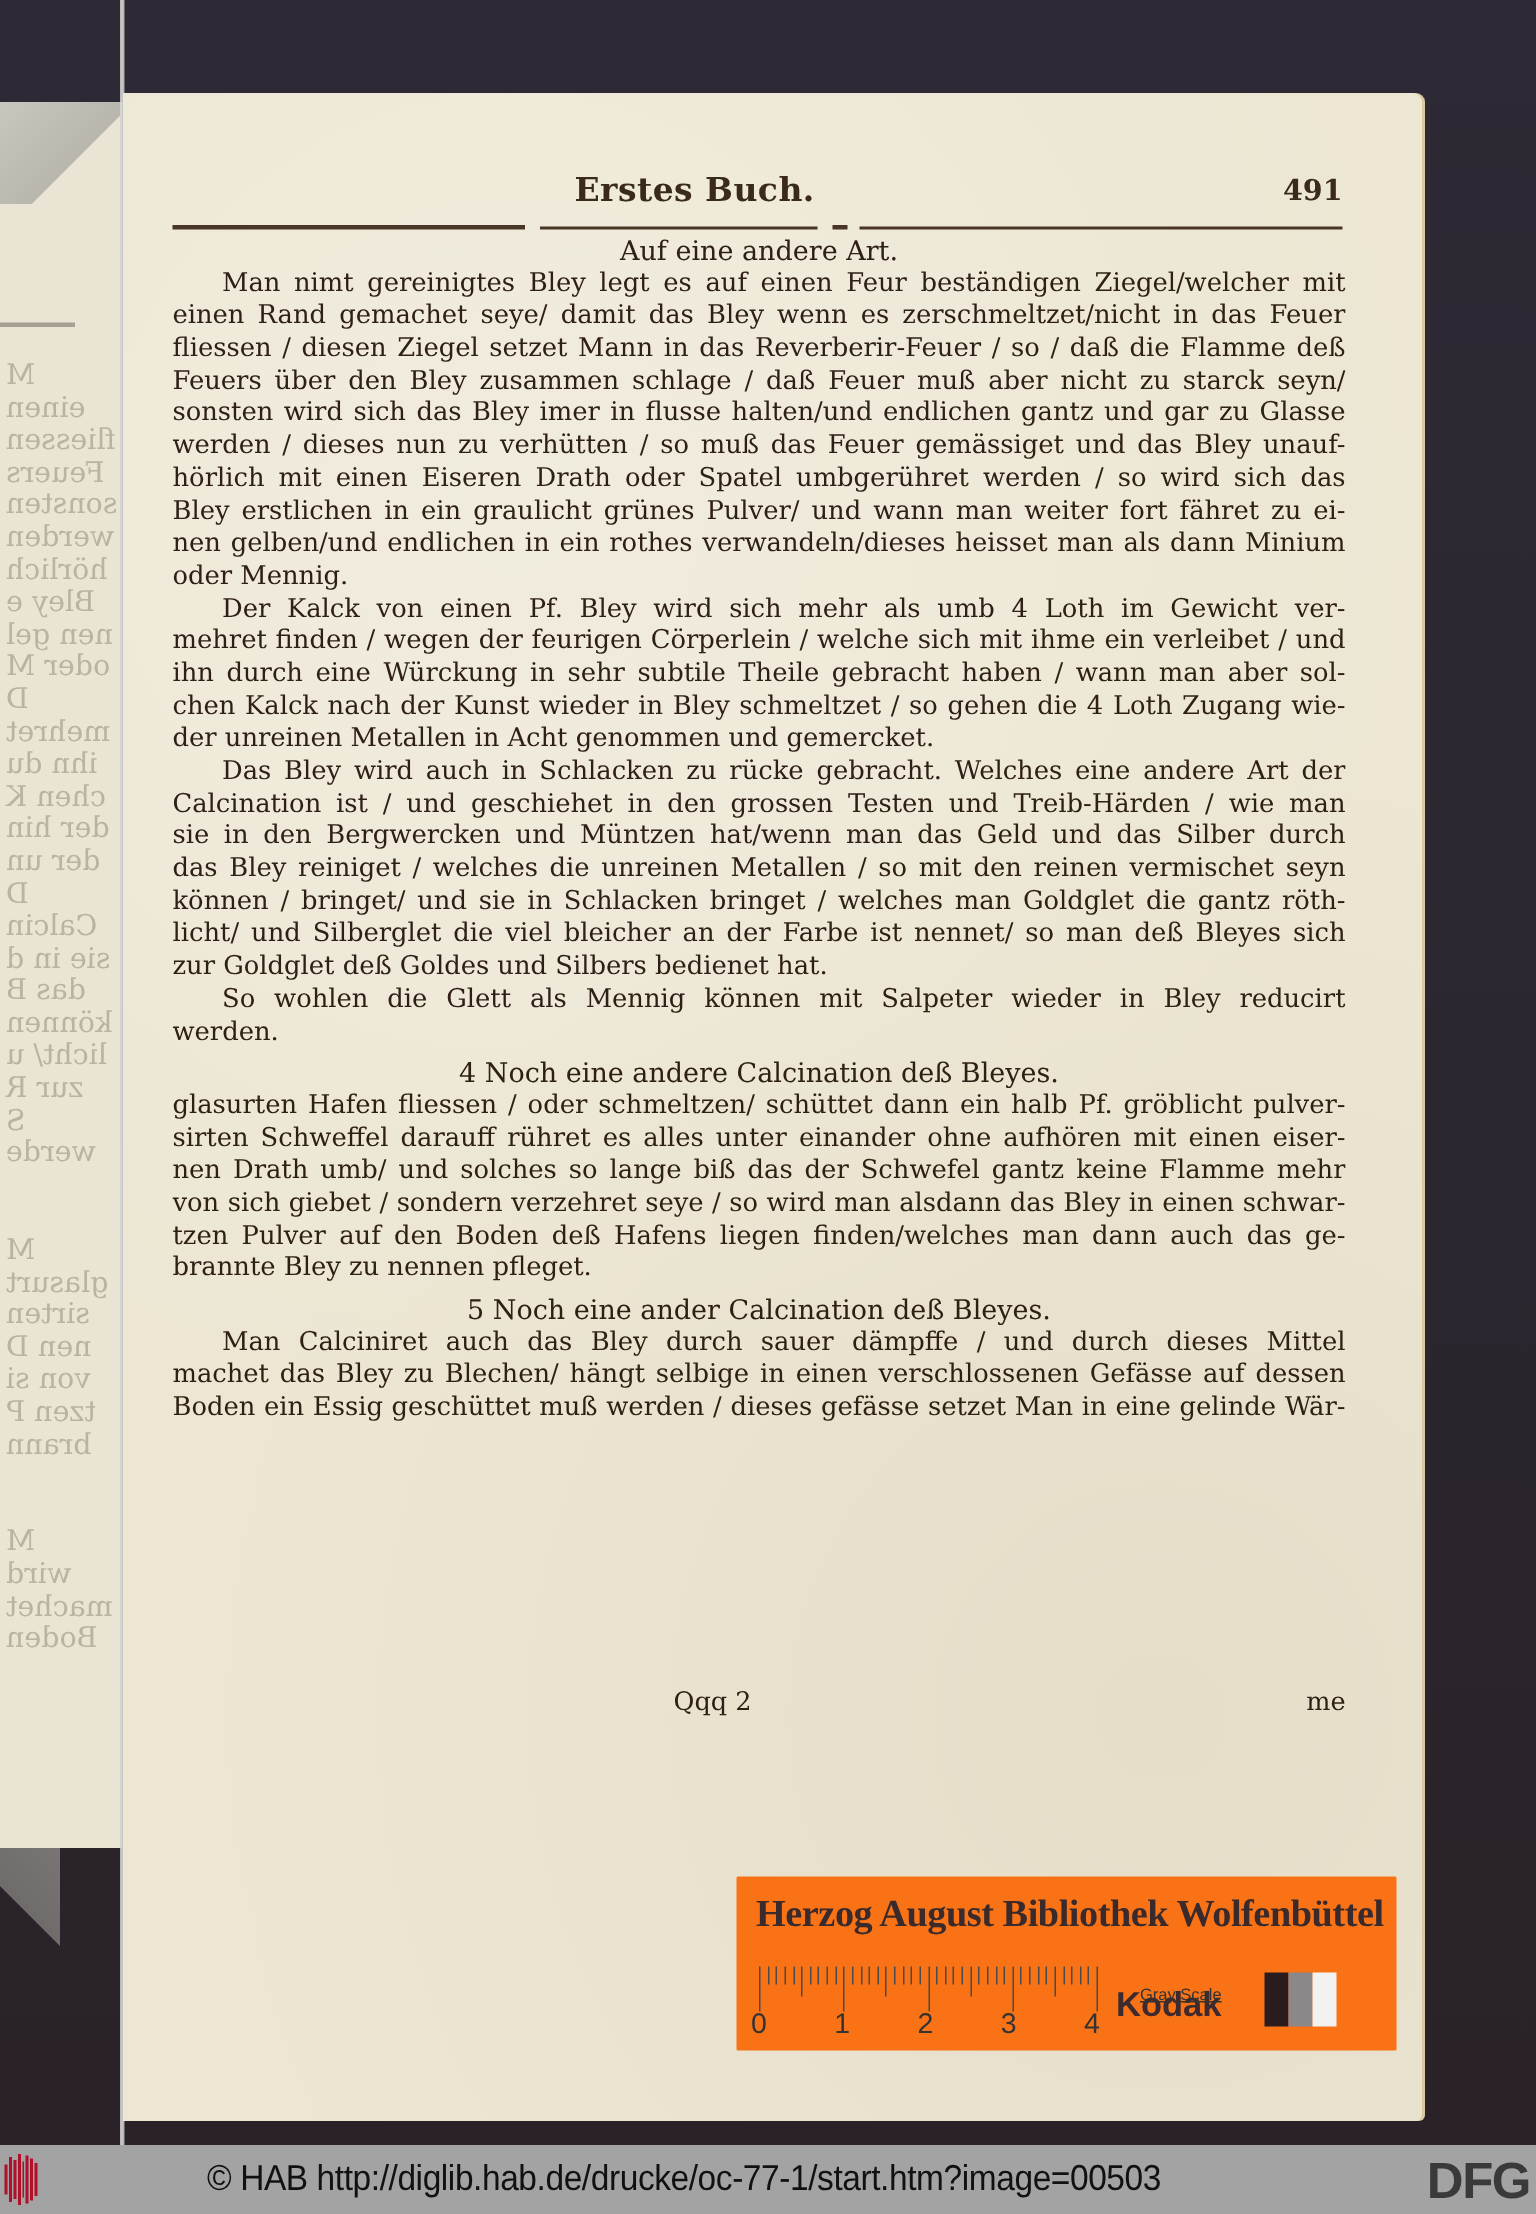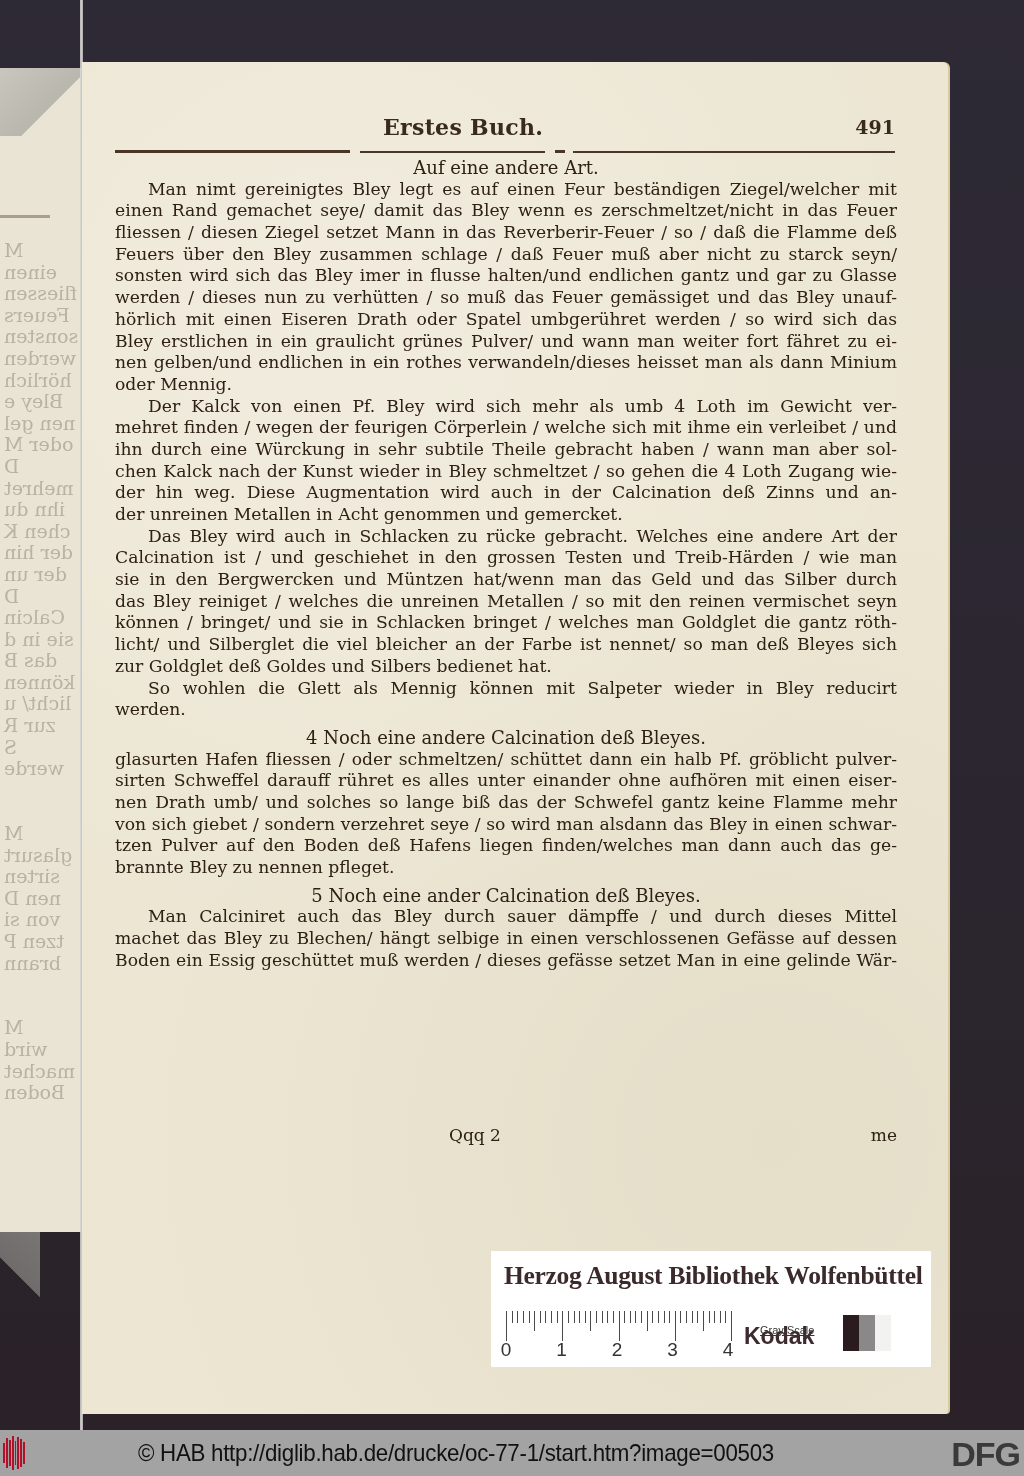--- a/index.html
+++ b/index.html
@@ -84,21 +84,21 @@
     .line.gap-before { margin-top: 6px; }
     .catchwords {
       position: absolute; left: 33px; top: 1063px; width: 782px; height: 24px;
       color: #2f2015; font-size: 17px; font-family: "DejaVu Serif", serif;
     }
     .signature { position: absolute; left: 334px; top: 0; }
     .catchword { position: absolute; right: 0; top: 0; }
     
     .card {
       position: absolute; left: 491px; top: 1251px; width: 440px; height: 116px;
-      background: #ffffff; border-radius: 1px;
+      background: #f97316; border-radius: 1px;
     }
     .card-title {
       position: absolute; left: 13px; top: 10px; font-family: "Liberation Serif", serif;
       font-weight: bold; font-size: 25.5px; color: #3a2a2c; letter-spacing: -.3px;
       white-space: nowrap;
     }
     .ruler { position: absolute; left: 15px; top: 60px; width: 225px; height: 48px; }
     .tick { position: absolute; top: 0; width: 1px; background: #4a4a4a; }
     .ruler-label {
       position: absolute; top: 28px; font-family: "Liberation Sans", sans-serif;
@@ -209,21 +209,20 @@
       <div class="line">sonsten wird sich das Bley imer in flusse halten/und endlichen gantz und gar zu Glasse</div>
       <div class="line">werden / dieses nun zu verhütten / so muß das Feuer gemässiget und das Bley unauf-</div>
       <div class="line">hörlich mit einen Eiseren Drath oder Spatel umbgerühret werden / so wird sich das</div>
       <div class="line">Bley erstlichen in ein graulicht grünes Pulver/ und wann man weiter fort fähret zu ei-</div>
       <div class="line">nen gelben/und endlichen in ein rothes verwandeln/dieses heisset man als dann Minium</div>
       <div class="line last">oder Mennig.</div>
       <div class="line indent">Der Kalck von einen Pf. Bley wird sich mehr als umb 4 Loth im Gewicht ver-</div>
       <div class="line">mehret finden / wegen der feurigen Cörperlein / welche sich mit ihme ein verleibet / und</div>
       <div class="line">ihn durch eine Würckung in sehr subtile Theile gebracht haben / wann man aber sol-</div>
       <div class="line">chen Kalck nach der Kunst wieder in Bley schmeltzet / so gehen die 4 Loth Zugang wie-</div>
-      <div class="line">der hin weg. Diese Augmentation wird auch in der Calcination deß Zinns und an-</div>
       <div class="line last">der unreinen Metallen in Acht genommen und gemercket.</div>
       <div class="line indent">Das Bley wird auch in Schlacken zu rücke gebracht. Welches eine andere Art der</div>
       <div class="line">Calcination ist / und geschiehet in den grossen Testen und Treib-Härden / wie man</div>
       <div class="line">sie in den Bergwercken und Müntzen hat/wenn man das Geld und das Silber durch</div>
       <div class="line">das Bley reiniget / welches die unreinen Metallen / so mit den reinen vermischet seyn</div>
       <div class="line">können / bringet/ und sie in Schlacken bringet / welches man Goldglet die gantz röth-</div>
       <div class="line">licht/ und Silberglet die viel bleicher an der Farbe ist nennet/ so man deß Bleyes sich</div>
       <div class="line last">zur Goldglet deß Goldes und Silbers bedienet hat.</div>
       <div class="line indent">So wohlen die Glett als Mennig können mit Salpeter wieder in Bley reducirt</div>
       <div class="line last">werden.</div>

